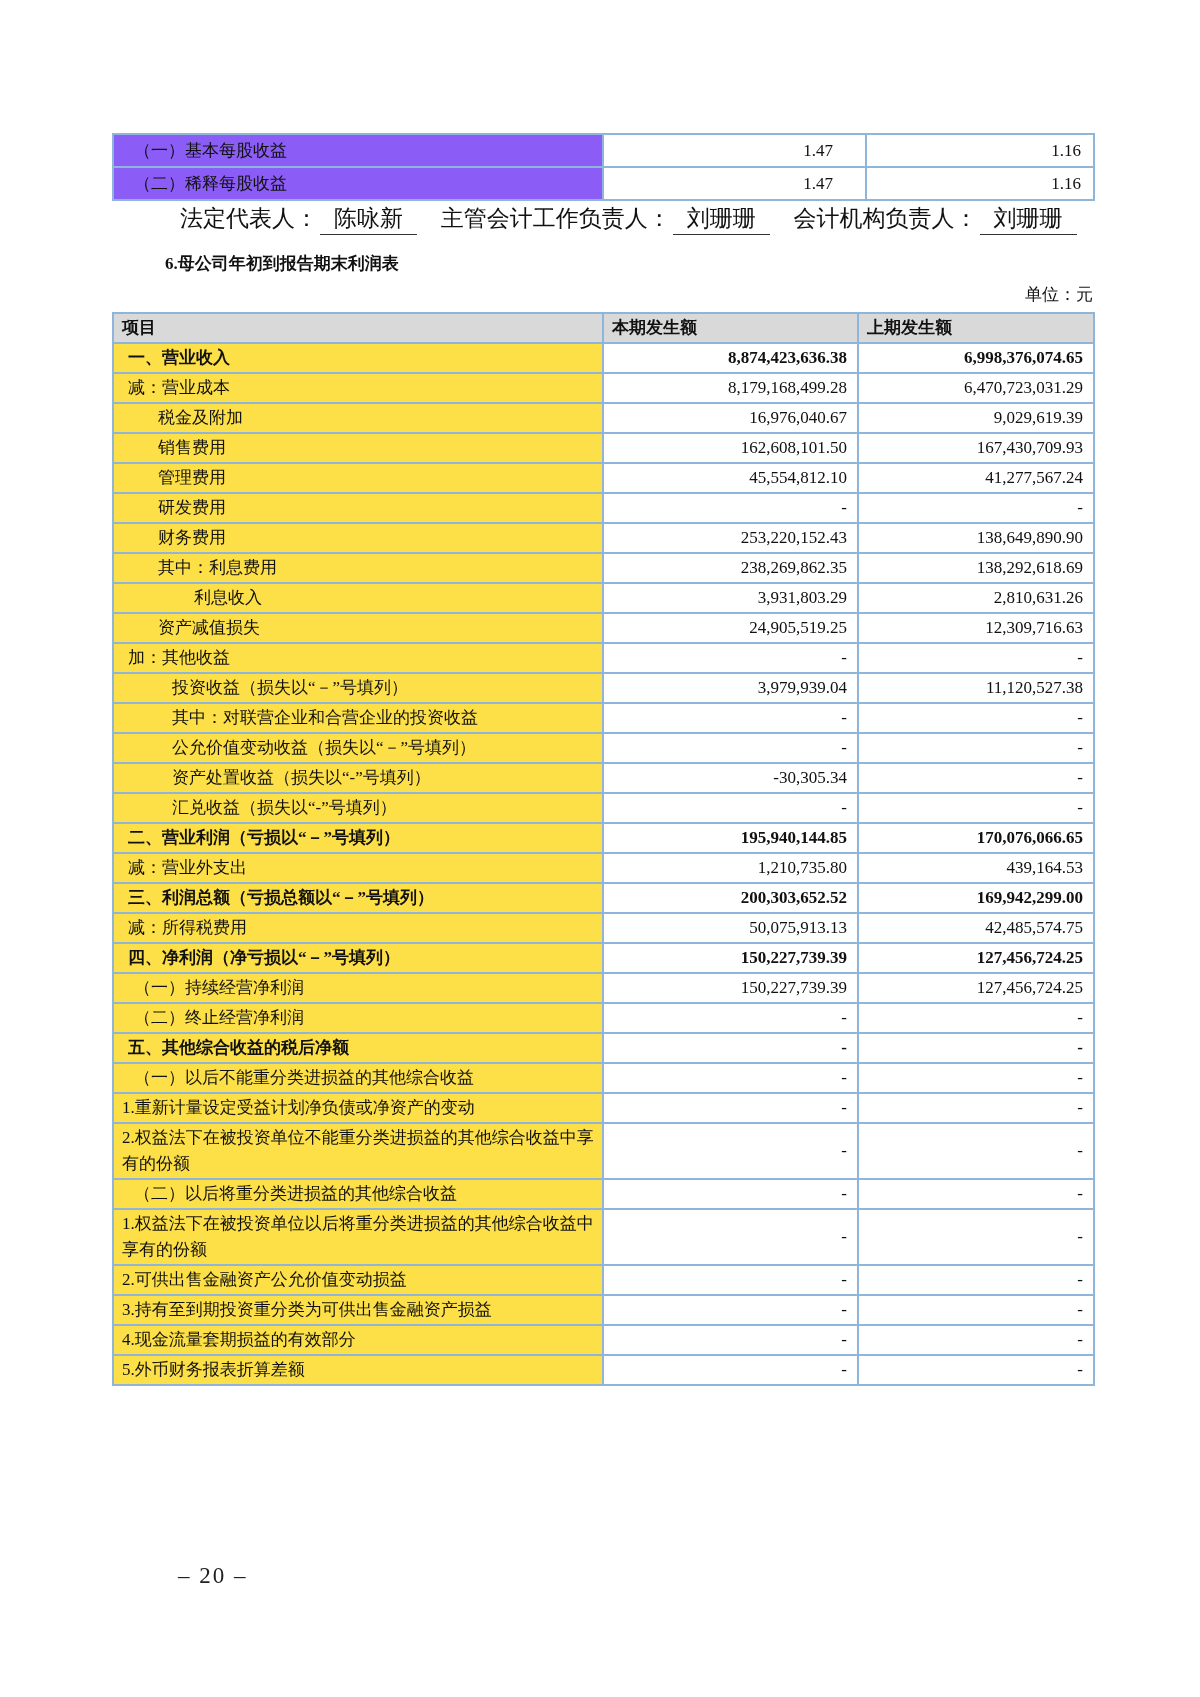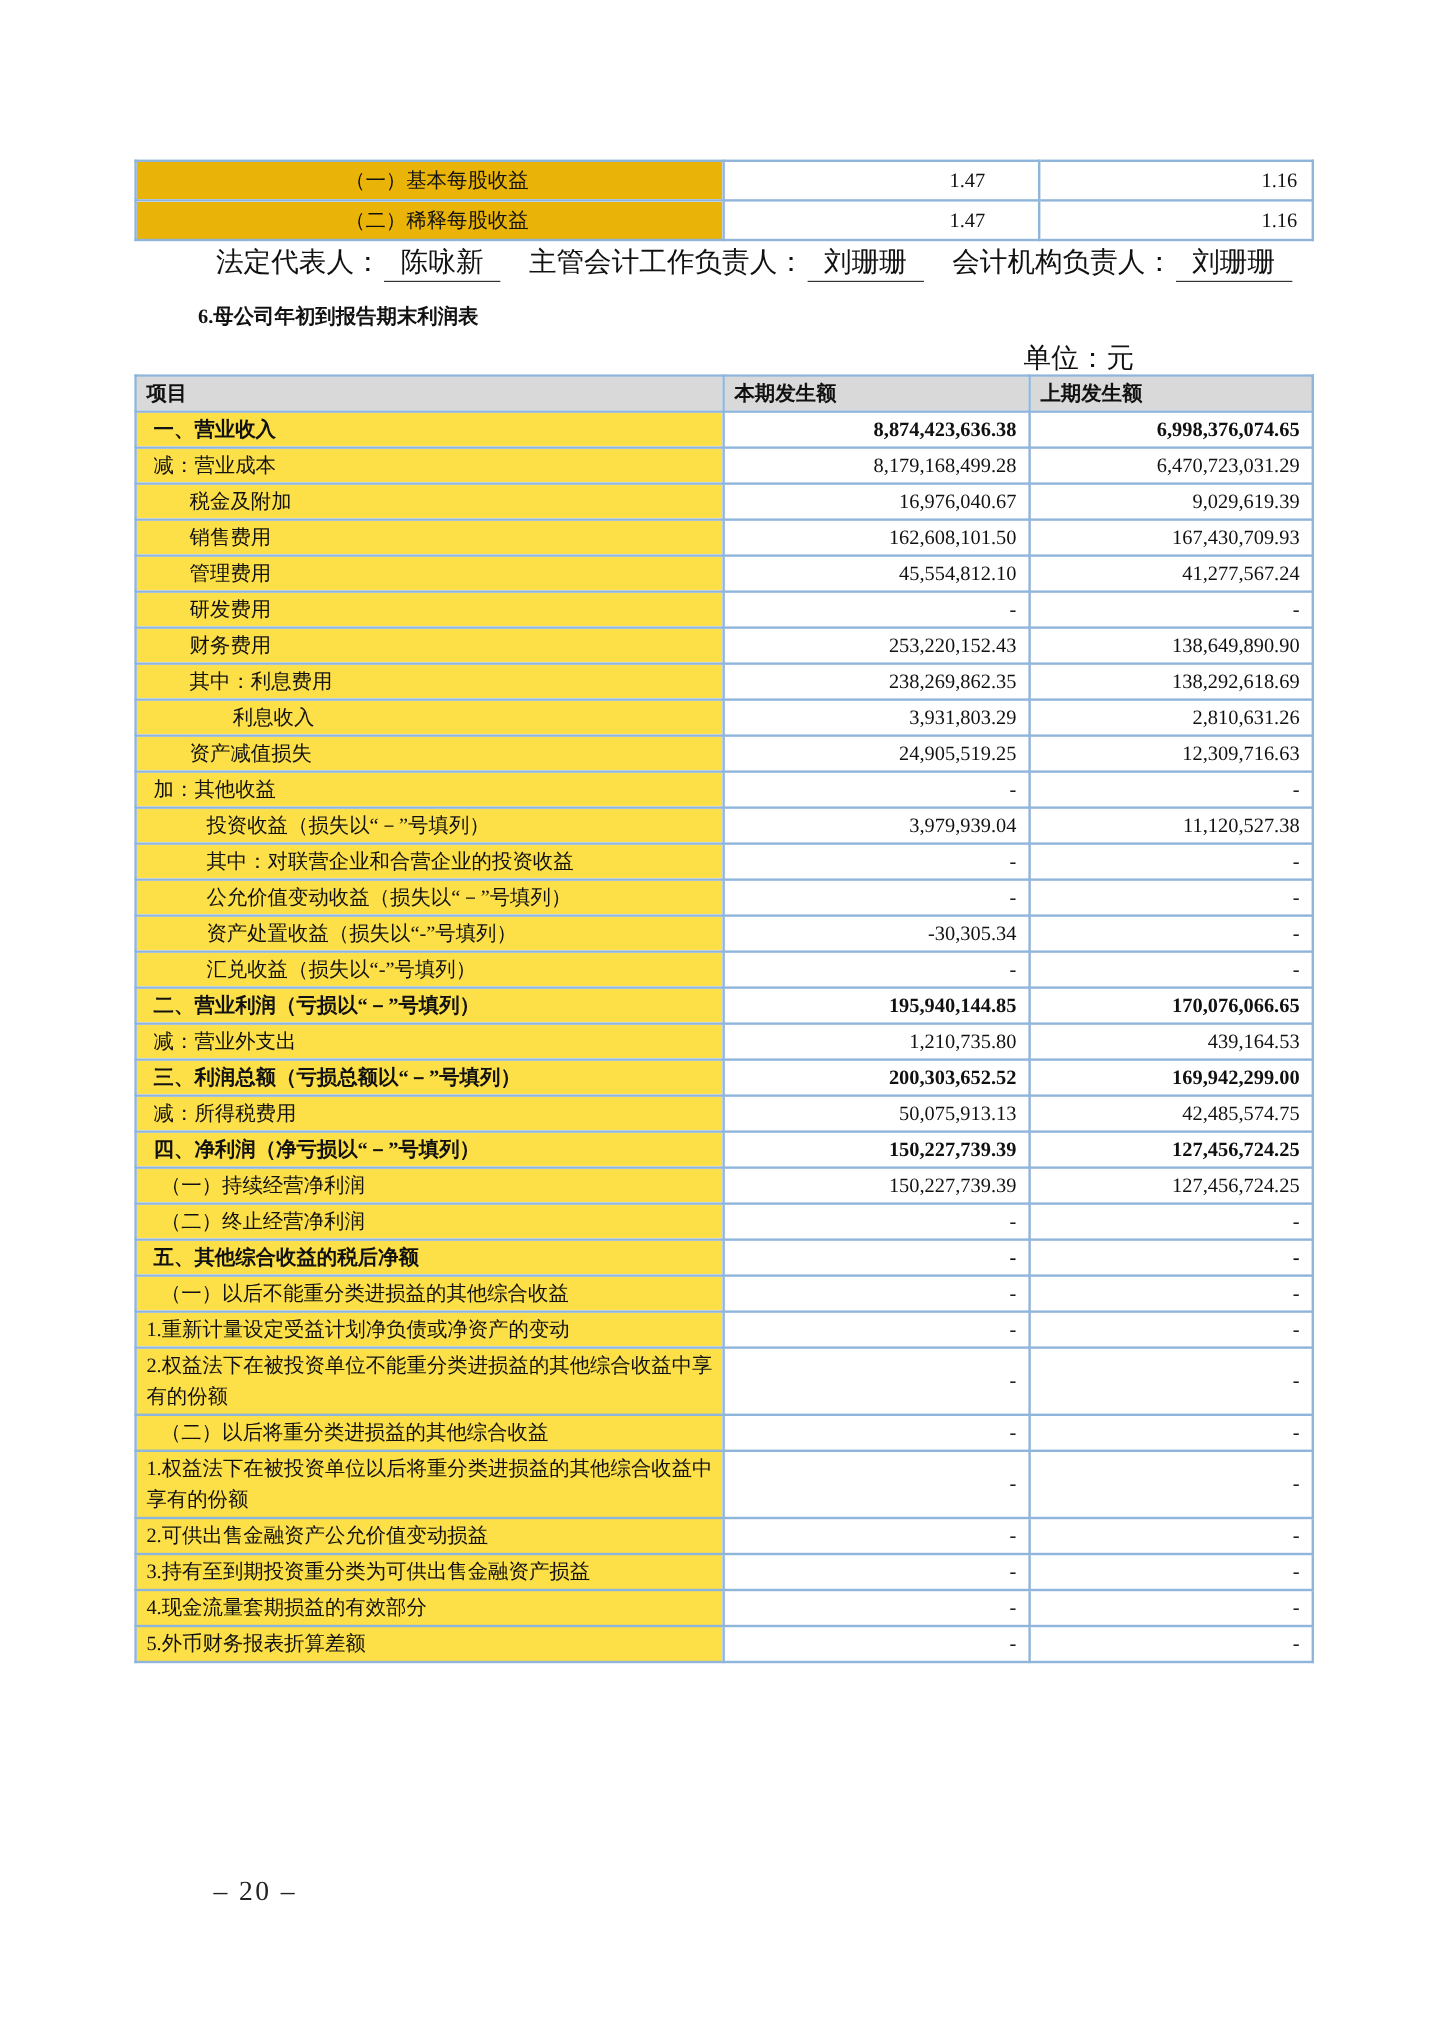--- a/index.html
+++ b/index.html
@@ -5,34 +5,34 @@
   html,body { margin:0; padding:0; background:#ffffff; }
   body { width:1200px; font-family:"Liberation Serif","DejaVu Serif",serif; color:#111; }
   .page { position:relative; width:1200px; height:1697px; background:#fff; overflow:hidden; }
 
   table.tbl { border-collapse:collapse; table-layout:fixed; width:981px; }
   table.tbl td, table.tbl th { border:2px solid #8fb5da; font-size:17px; line-height:26px; padding:1px 8px; vertical-align:middle; overflow:hidden; }
 
   
   .eps-table { position:absolute; left:112px; top:133px; }
   .eps-table td { height:29px; }
-  .eps-table .c-label { background:#eab308; text-align:center; padding-left:20px; }
+  .eps-table .c-label { background:#8b5cf6; text-align:left; padding-left:20px; }
   .eps-table .c-num { background:#fff; text-align:right; }
-  .eps-table .c-num.mid { padding-right:44px; }
+  .eps-table .c-num.mid { padding-right:32px; }
   .eps-table .c-num.last { padding-right:12px; }
 
   
   .signature { position:absolute; left:180px; top:203px; font-size:23px; }
   .sig-name { display:inline-block; border-bottom:1.5px solid #333; padding:0 14px; margin-right:18px; }
   .sig-label { margin-right:2px; }
 
   
   .section-title { position:absolute; left:165px; top:252px; margin:0; font-size:17px; font-weight:bold; font-family:"Liberation Serif","DejaVu Serif",serif; }
   .unit-row { position:absolute; left:112px; top:283px; width:981px; text-align:right; padding-right:0; box-sizing:border-box; }
-  .unit-row span { display:inline-block; margin-right:148px; font-size:23px; }
+  .unit-row span { display:inline-block; font-size:17px; }
 
   
   .income-table { position:absolute; left:112px; top:312px; }
   .income-table th { background:#d9d9d9; height:26px; font-weight:bold; text-align:left; }
   .income-table td { height:26px; }
   .income-table .c-label { background:#fde047; text-align:left; }
   .income-table .c-num { background:#fff; text-align:right; padding-right:10px; }
   .income-table tr.bold td { font-weight:bold; }
 
   .ind-a { padding-left:8px  !important; }

